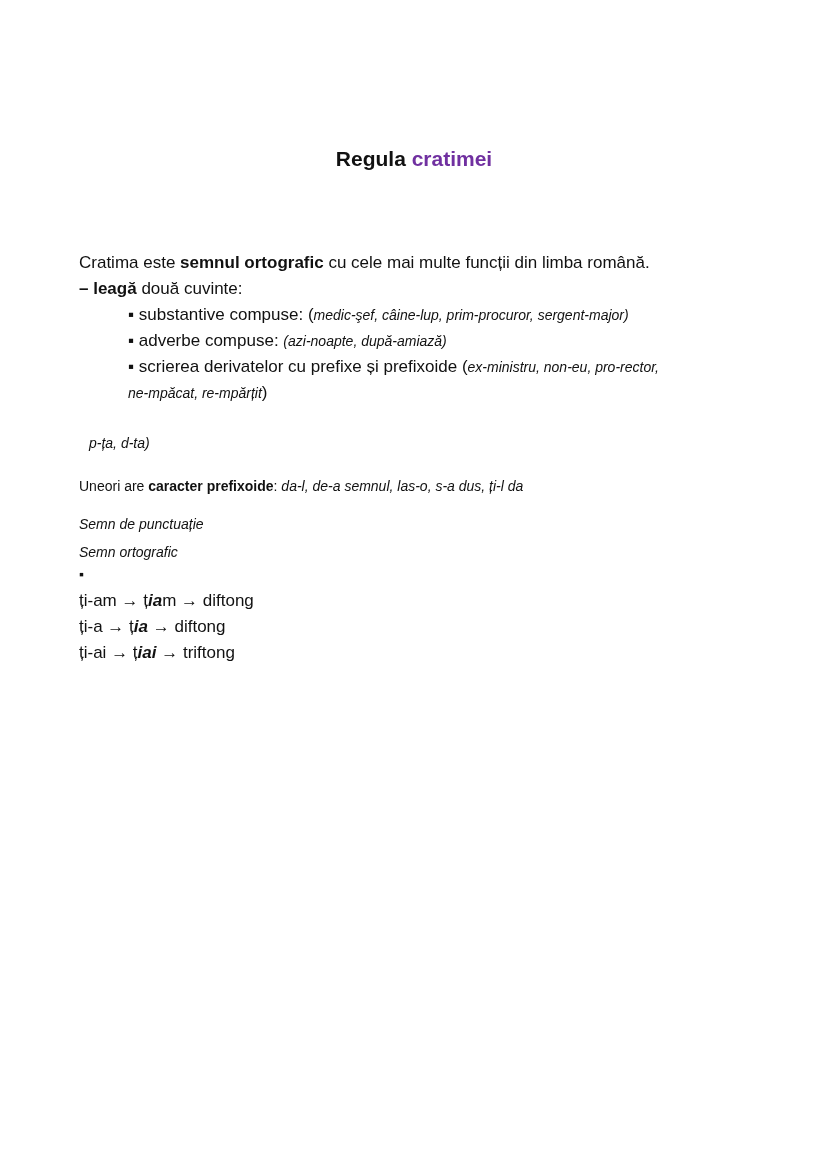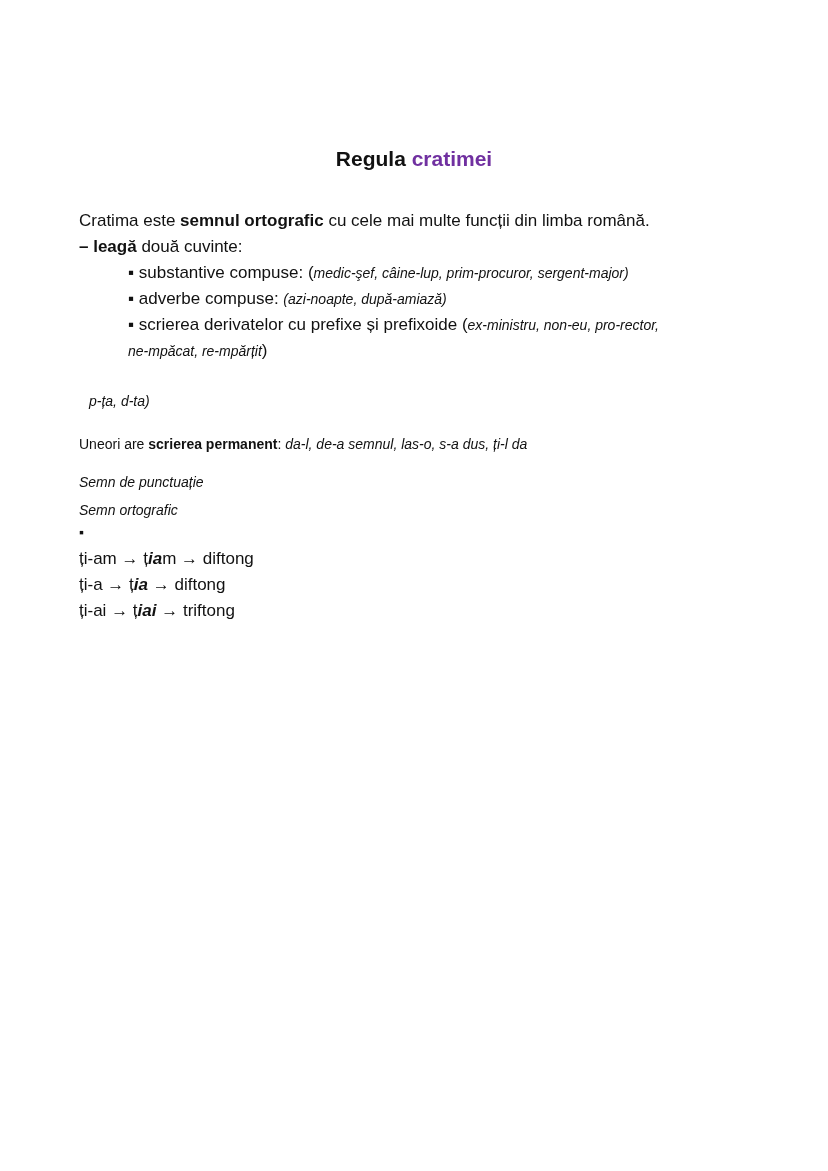--- a/index.html
+++ b/index.html
@@ -2,21 +2,21 @@
 <html><head>
 <meta charset="utf-8">
 <style>
   html, body { margin: 0; padding: 0; background: #ffffff; }
   body { width: 828px; height: 1171px; position: relative; overflow: hidden;
          font-family: "Liberation Sans", sans-serif; color: #111; }
   .page { position: absolute; left: 0; top: 0; width: 828px; height: 977px; }
   .title { position: absolute; top: 147px; left: 0; width: 828px; text-align: center;
            font-size: 21px; font-weight: bold; }
   .title .accent { color: #7030a0; }
-  .line { position: absolute; left: 79px; white-space: nowrap; }
+  .line { position: absolute; left: 79px; white-space: nowrap; margin-top: 42px; }
   .l17 { font-size: 17px; }
   .l14 { font-size: 14px; }
   .ind { left: 128px; }
   .it { font-style: italic; }
   .small-it { font-style: italic; font-size: 14px; }
   b, .b { font-weight: bold; }
   .bi { font-weight: bold; font-style: italic; }
 </style>
 </head>
 <body>
@@ -49,21 +49,21 @@
   </div>
   <div class="line l17 ind" style="top:341px">
     <span class="small-it">ne-mpăcat, re-mpărțit</span><span>)</span>
   </div>
 
   <div class="line l17" style="top:391px; left:89px">
     <span class="small-it">p-ța, d-ta)</span>
   </div>
 
   <div class="line l14" style="top:436px">
-    <span>Uneori are </span><b>scrierea permanent</b><span>: </span><span class="it">da-l, de-a semnul, las-o, s-a dus, ți-l da</span>
+    <span>Uneori are </span><b>caracter prefixoide</b><span>: </span><span class="it">da-l, de-a semnul, las-o, s-a dus, ți-l da</span>
   </div>
 
   <div class="line l14 it" style="top:474px">Semn de punctuație</div>
 
   <div class="line l14 it" style="top:502px">Semn ortografic</div>
 
   <div class="line l14" style="top:524px">▪</div>
 
   <div class="line l17" style="top:549px">
     <span>ți-am</span><span> → </span><span>ț</span><span class="bi">ia</span><span>m</span><span> → </span><span>diftong</span>

